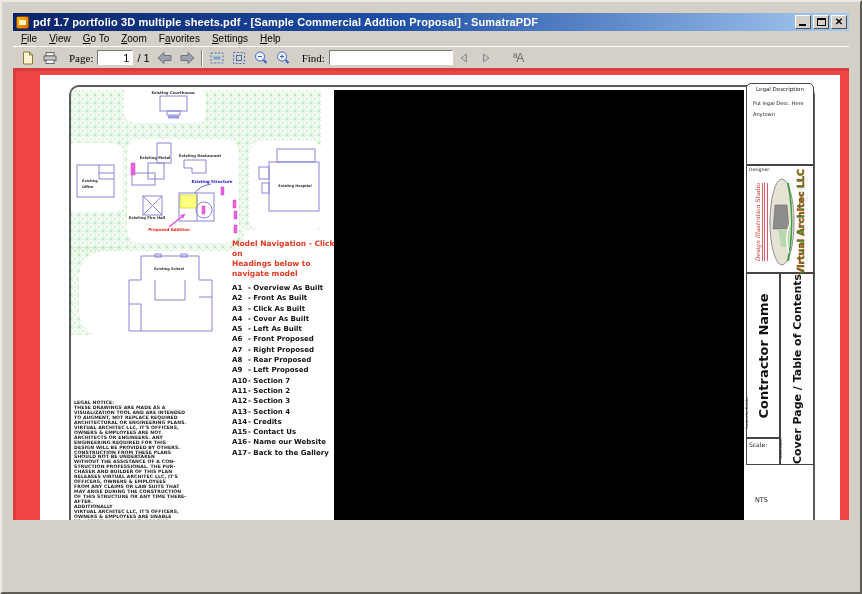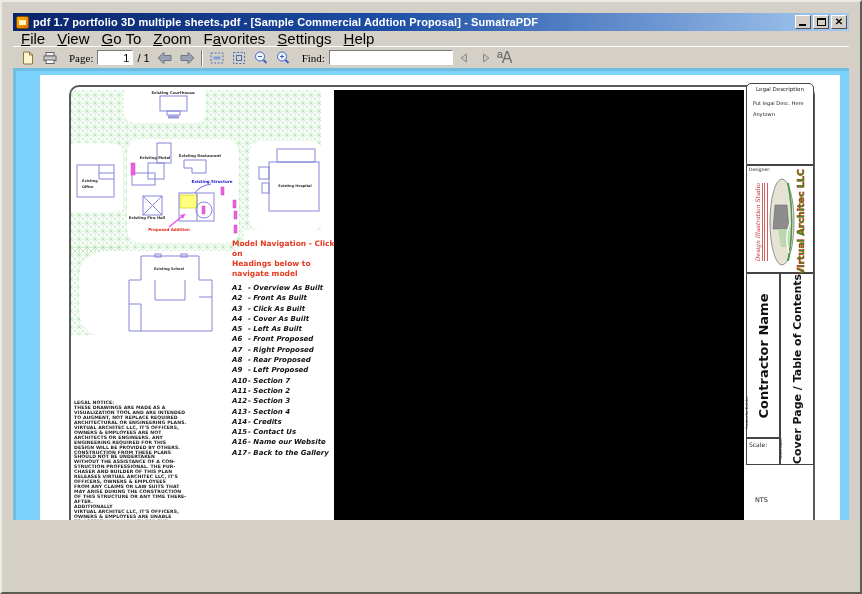--- a/index.html
+++ b/index.html
@@ -21,52 +21,52 @@
   .winbtn { width:16px; height:14px; background:#d4d0c8; position:relative;
             border:1px solid; border-color:#fff #505050 #505050 #fff; }
   .glyph-min { position:absolute; left:3px; bottom:2px; width:7px; height:2px; background:#000; }
   .glyph-max { position:absolute; left:3px; top:2px; width:9px; height:8px;
                border:1px solid #000; border-top-width:2px; }
   .glyph-close { position:absolute; left:0; top:0; width:100%; height:100%;
                font-size:10px; font-weight:bold; line-height:12px; text-align:center; color:#000; }
 
   
   .menubar { height:15px; display:flex; align-items:center; padding-left:2px;
-             background:#d4d0c8; font-size:15px; color:#000; }
+             background:#d4d0c8; font-size:10px; color:#000; }
   .menu-item { padding:0 6px; height:14px; line-height:14px; cursor:default; }
 
   
   .toolbar { height:22px; background:#d4d0c8; display:flex; align-items:center;
              border-top:1px solid #fff; padding-left:4px; font-size:11px; color:#000; }
   .tbtn { width:22px; height:20px; display:flex; align-items:center; justify-content:center; }
   .tb-sep { width:2px; height:16px; margin:0 3px;
             border-left:1px solid #808080; border-right:1px solid #fff; }
   .tb-label { margin:0 4px 0 8px;font-family:Liberation Serif, serif; }
   .page-input { width:36px; height:15px; border:1px solid; border-color:#7a7a7a #fff #fff #7a7a7a;
                 background:#fff; font-size:11px; text-align:right; padding-right:3px;
                 font-family:"Liberation Sans",sans-serif; }
   .page-total { margin:0 4px; }
   .find-input { width:124px; height:15px; border:1px solid; border-color:#7a7a7a #fff #fff #7a7a7a;
                 background:#fff; font-size:11px; padding:0 3px; font-family:"Liberation Sans",sans-serif; }
-  .match-case { font-size:16px; color:#6b6b6b; margin-left:0; letter-spacing:-1px; }
-
-  
-  .canvas { position:relative; height:452px; background:#7dd3fc; overflow:hidden;
+  .match-case { font-size:12px; color:#6b6b6b; margin-left:16px; letter-spacing:-1px; }
+
+  
+  .canvas { position:relative; height:452px; background:#ef4444; overflow:hidden;
             box-shadow:inset 3px 3px 0 rgba(0,0,0,0.10); }
   .page { position:absolute; left:27px; top:7px; width:800px; height:516px; background:#fff;
           font-family:"DejaVu Sans", sans-serif; }
   .sheet-border { position:absolute; left:29px; top:10px; width:746px; height:492px;
                   border:2px solid #5a5a5a; border-radius:10px; }
   .black-viewport { position:absolute; left:294px; top:15px; width:410px; height:483px; background:#000; }
   .page-triangle { position:absolute; left:362px; top:500px; }
 
   
   .model-nav { position:absolute; left:192px; top:164px; width:112px; }
   .nav-heading { color:#e4381f; font-weight:bold; font-size:7.5px; line-height:10px; }
-  .nav-list { margin-top:4px;font-style:italic; }
+  .nav-list { margin-top:4px; }
   .nav-item { font-size:7px; font-weight:bold; color:#111; line-height:10.3px; white-space:nowrap; }
   .nav-id { display:inline-block; width:16px; }
 
   
   .legal { position:absolute; left:34px; top:326px; width:118px;
            font-size:4.6px; font-weight:600; line-height:4.95px; color:#222; letter-spacing:0.1px; }
 
   
   .tb-box { position:absolute; background:#fff; border:1px solid #444; }
   .box-legal-desc { left:706px; top:8px; width:68px; height:82px; border-radius:5px 5px 0 0; }

